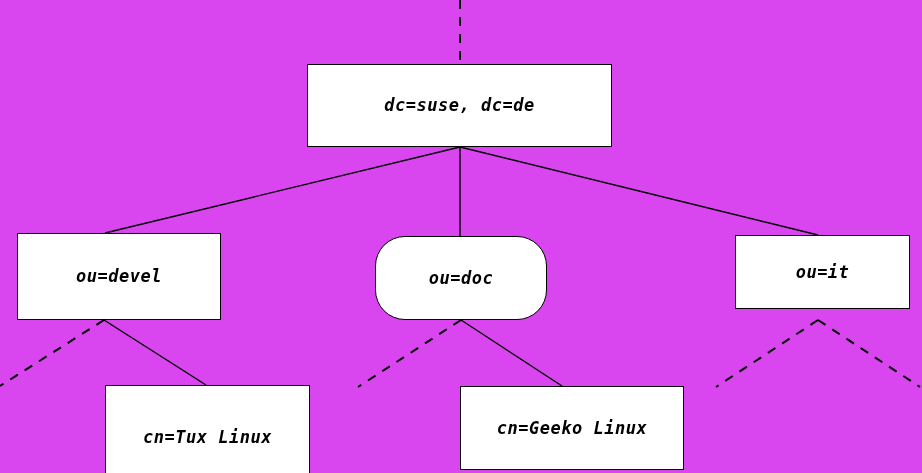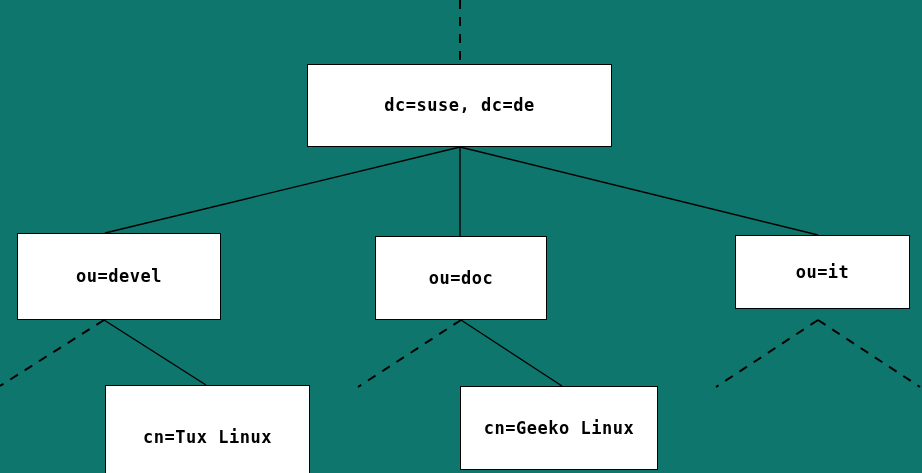--- a/index.html
+++ b/index.html
@@ -8,22 +8,23 @@
     padding: 0;
     background: #ffffff;
   }
   body {
     font-family: "DejaVu Sans Mono", "Liberation Mono", monospace;
   }
   #diagram {
     position: relative;
     width: 922px;
     height: 473px;
-    background: #0f766e;
+    background: #d946ef;
     overflow: hidden;
+    font-style: italic;
   }
   #edges {
     position: absolute;
     left: 0;
     top: 0;
     width: 922px;
     height: 473px;
   }
   .node {
     position: absolute;
@@ -64,27 +65,27 @@
       <line x1="818" y1="320" x2="920" y2="387" stroke="#000000" stroke-width="2" stroke-dasharray="9 8"></line>
     </svg>
 
   <div id="node-layer">
       <div class="node" style="left: 307px; top: 64px; width: 305px; height: 83px;">
         <span class="node-label">dc=suse, dc=de</span>
       </div>
       <div class="node" style="left: 17px; top: 233px; width: 204px; height: 87px;">
         <span class="node-label">ou=devel</span>
       </div>
-      <div class="node" style="left: 375px; top: 236px; width: 172px; height: 84px;">
+      <div class="node" style="left: 375px; top: 236px; width: 172px; height: 84px; border-radius: 30px;">
         <span class="node-label">ou=doc</span>
       </div>
       <div class="node" style="left: 735px; top: 235px; width: 175px; height: 74px;">
         <span class="node-label">ou=it</span>
       </div>
       <div class="node" style="left: 105px; top: 385px; width: 205px; height: 104px;">
         <span class="node-label">cn=Tux Linux</span>
       </div>
-      <div class="node" style="left: 460px; top: 386px; width: 198px; height: 84px;">
+      <div class="node" style="left: 460px; top: 386px; width: 224px; height: 84px;">
         <span class="node-label">cn=Geeko Linux</span>
       </div>
     </div>
 
 </div>
 
 </body></html>

